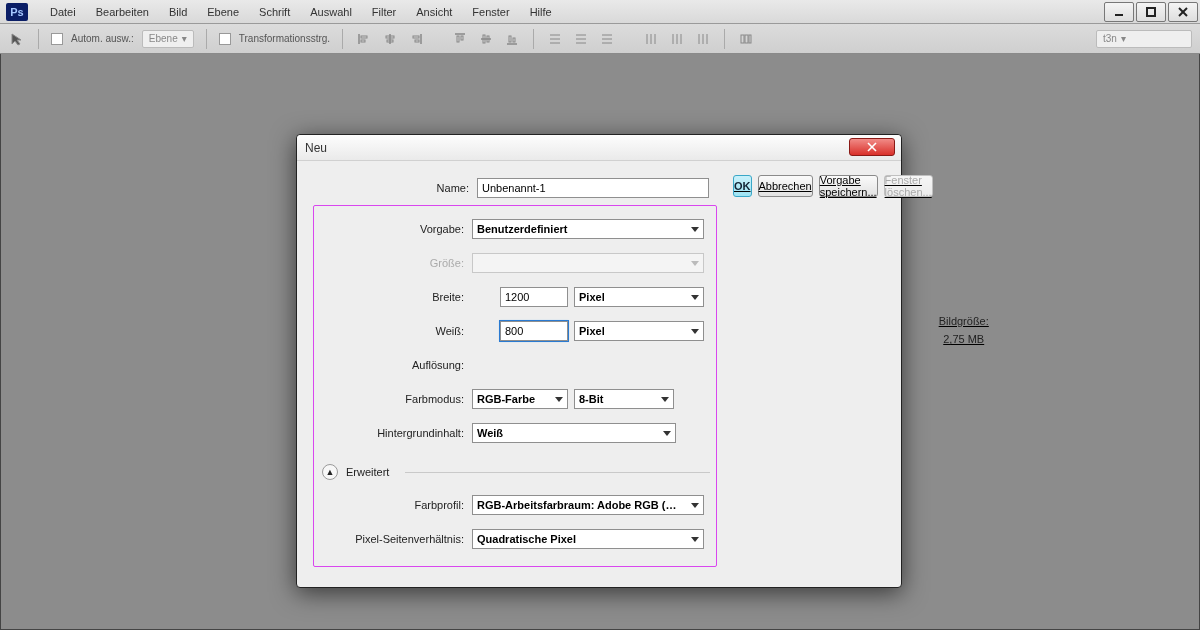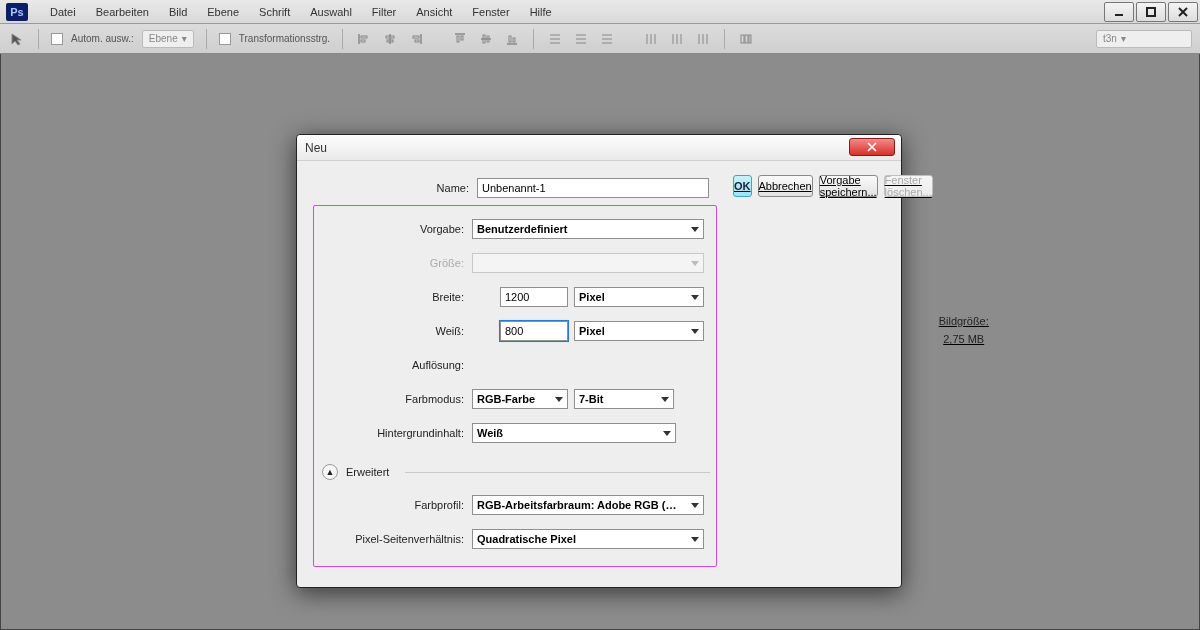--- a/index.html
+++ b/index.html
@@ -285,21 +285,21 @@
       </div>
 
       <div class="row">
         <div class="lbl" style="width:158px">Farbmodus:</div>
         <div class="val">
           <div class="dd2" style="width:96px">
                   <span>RGB-Farbe</span>
                   <span class="caret"></span>
                 </div>
           <div class="dd2" style="width:100px">
-                  <span>7-Bit</span>
+                  <span>8-Bit</span>
                   <span class="caret"></span>
                 </div>
         </div>
       </div>
 
       <div class="row">
         <div class="lbl" style="width:158px">Hintergrundinhalt:</div>
         <div class="val">
           <div class="dd2" style="width:204px">
                   <span>Weiß</span>

